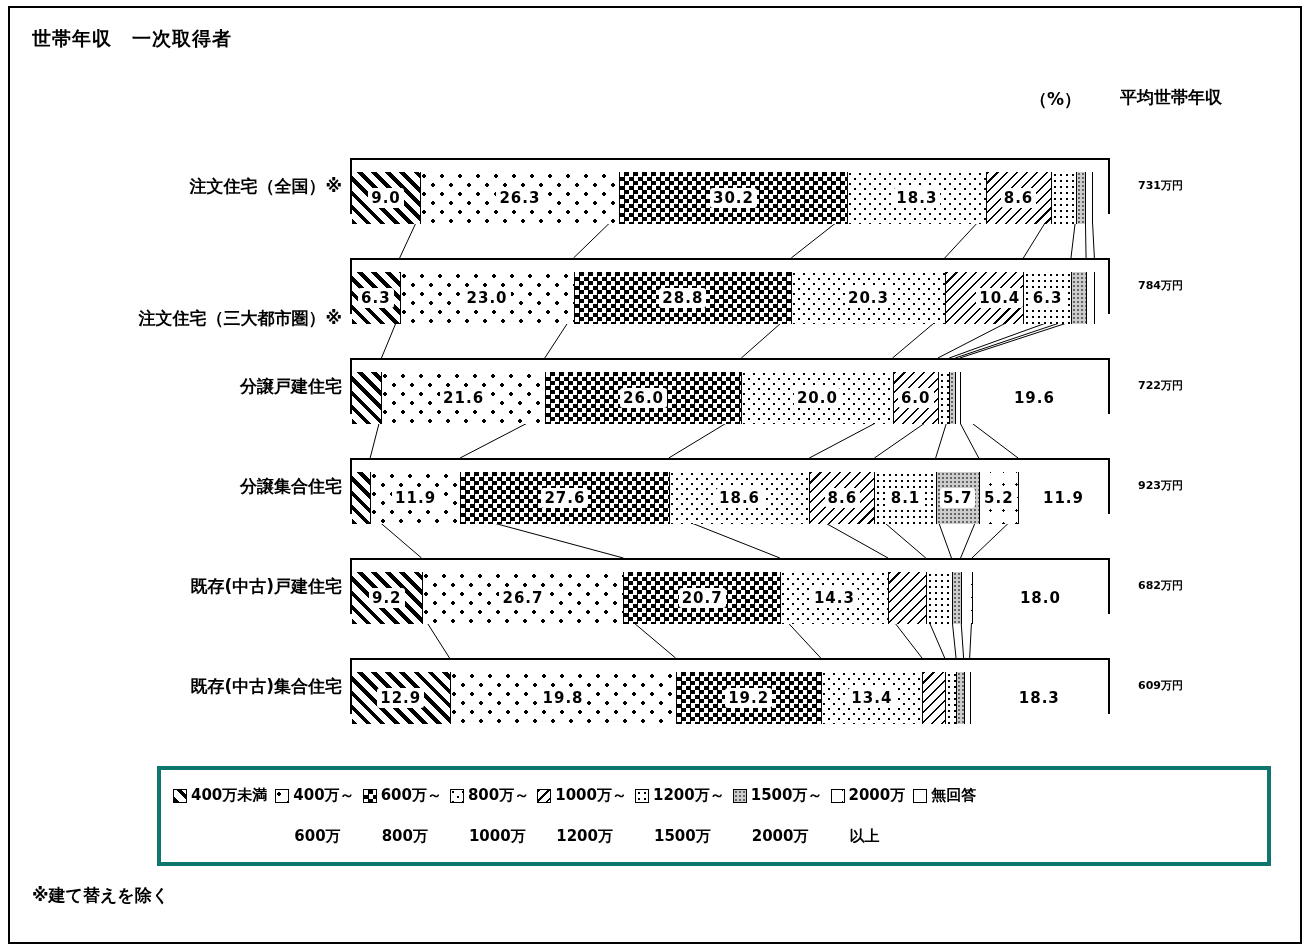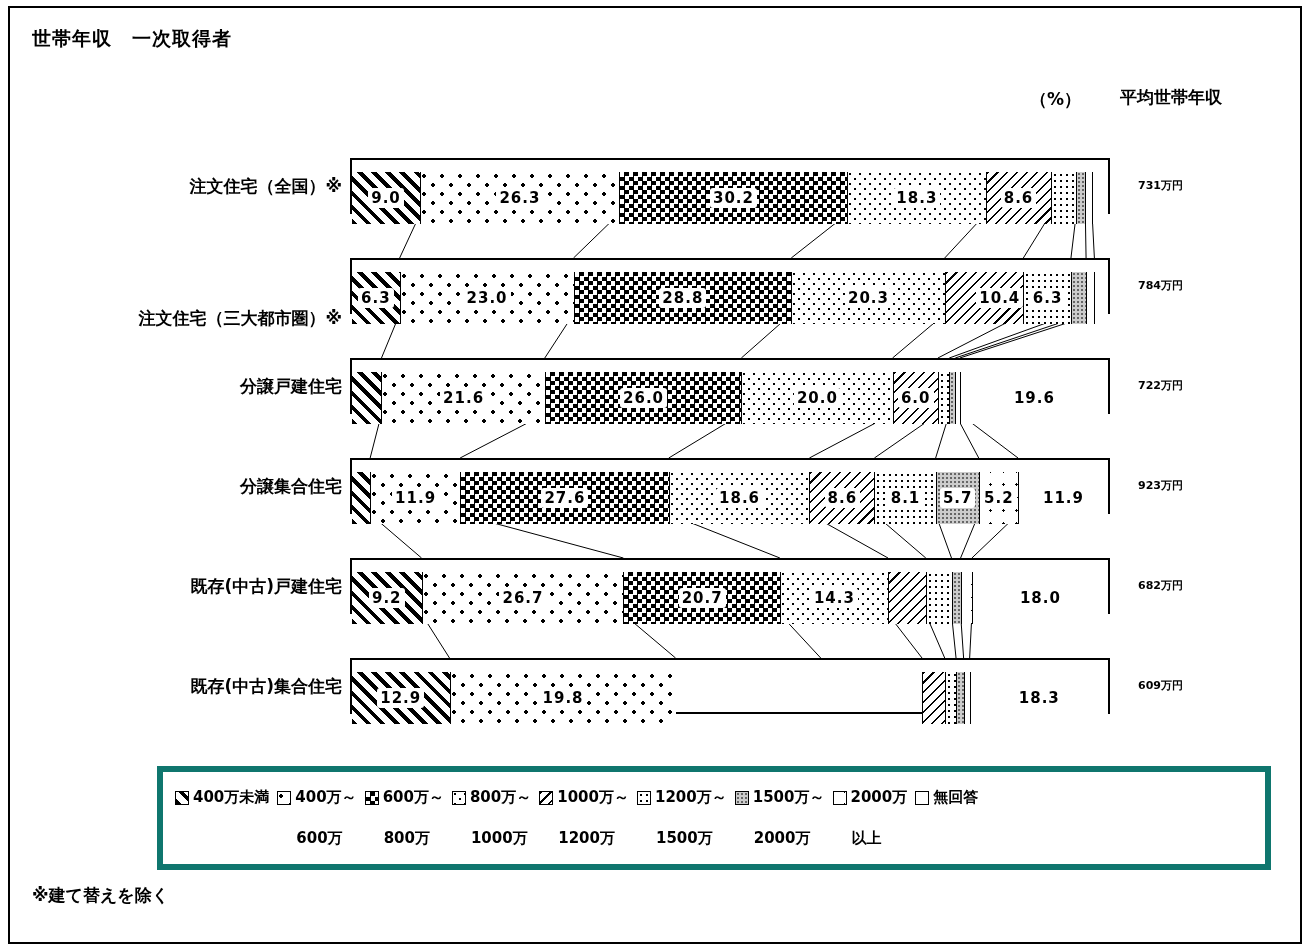--- a/index.html
+++ b/index.html
@@ -21,21 +21,21 @@
   .seg0{background:repeating-linear-gradient(45deg,#000 0 4px,#fff 4px 10px)}
   .seg1{background-color:#fff;background-image:radial-gradient(circle,#000 1.6px,transparent 1.8px),radial-gradient(circle,#000 1.6px,transparent 1.8px);background-size:18px 18px,18px 18px;background-position:3px 4px,12px 13px}
   .seg2{background:repeating-conic-gradient(#000 0% 25%,#fff 0% 50%);background-size:9px 9px}
   .seg3{background-color:#fff;background-image:radial-gradient(circle,#000 1.1px,transparent 1.3px),radial-gradient(circle,#000 1.1px,transparent 1.3px);background-size:10px 10px,10px 10px;background-position:2px 2px,7px 7px}
   .seg4{background:repeating-linear-gradient(135deg,#000 0 1.5px,#fff 1.5px 7px)}
   .seg5{background-color:#fff;background-image:radial-gradient(circle,#000 .9px,transparent 1.1px);background-size:6px 6px}
   .seg6{background-color:#ccc;background-image:radial-gradient(circle,#666 1px,transparent 1.2px);background-size:4px 4px}
   .seg7{background-color:#fff;background-image:radial-gradient(circle,#000 1px,transparent 1.2px);background-size:13px 13px;background-position:4px 6px}
   .seg8{background:#fff}
   
-  #legend{position:absolute;left:147px;top:758px;width:1114px;min-height:100px;border:6px solid #0f766e;background:#fff;display:flex;align-items:flex-start;padding:16px 12px;gap:8px}
+  #legend{position:absolute;left:147px;top:758px;width:1114px;min-height:100px;border:4px solid #0f766e;background:#fff;display:flex;align-items:flex-start;padding:16px 12px;gap:8px}
   .lg-item{font-size:15px;font-weight:bold;white-space:nowrap}
   .lg-top{display:flex;align-items:center;gap:4px}
   .swatch{width:14px;height:14px;border:1.5px solid #000;flex:0 0 14px}
   .lg-line2{margin-left:19px;margin-top:22px}
   .footnote{position:absolute;left:22px;top:876px;font-size:17px;font-weight:bold}
 </style>
 </head>
 <body>
 
 <div id="frame">
@@ -273,20 +273,26 @@
     </div>
     <div class="avg" style="top: 565px;">682万円</div>
     <div class="cat" style="top: 665px;">既存(中古)集合住宅</div>
     <div class="bar" style="top: 650px;">
       <div class="seg seg0" title="400万未満 12.9%" style="left: 0%; width: 12.9%;">
         <span class="pill">12.9</span>
       </div>
       <div class="seg seg1 segb" title="400万～600万 29.9%" style="left: 12.9%; width: 29.9%;">
         <span class="pill">19.8</span>
       </div>
+      <div class="seg seg2 segb" title="600万～800万 19.2%" style="left: 42.8%; width: 19.2%;">
+        <span class="pill">19.2</span>
+      </div>
+      <div class="seg seg3 segb" title="800万～1000万 13.4%" style="left: 62%; width: 13.4%;">
+        <span class="pill">13.4</span>
+      </div>
       <div class="seg seg4 segb" title="1000万～1200万 3%" style="left: 75.4%; width: 3%;"></div>
       <div class="seg seg5 segb" title="1200万～1500万 1.5%" style="left: 78.4%; width: 1.5%;"></div>
       <div class="seg seg6 segb" title="1500万～2000万 1%" style="left: 79.9%; width: 1%;"></div>
       <div class="seg seg7 segb" title="2000万以上 0.8%" style="left: 80.9%; width: 0.8%;"></div>
       <div class="seg seg8 segb" title="無回答 18.3%" style="left: 81.7%; width: 18.3%;">
         <span class="pill plain">18.3</span>
       </div>
     </div>
     <div class="avg" style="top: 665px;">609万円</div>
   </div>

